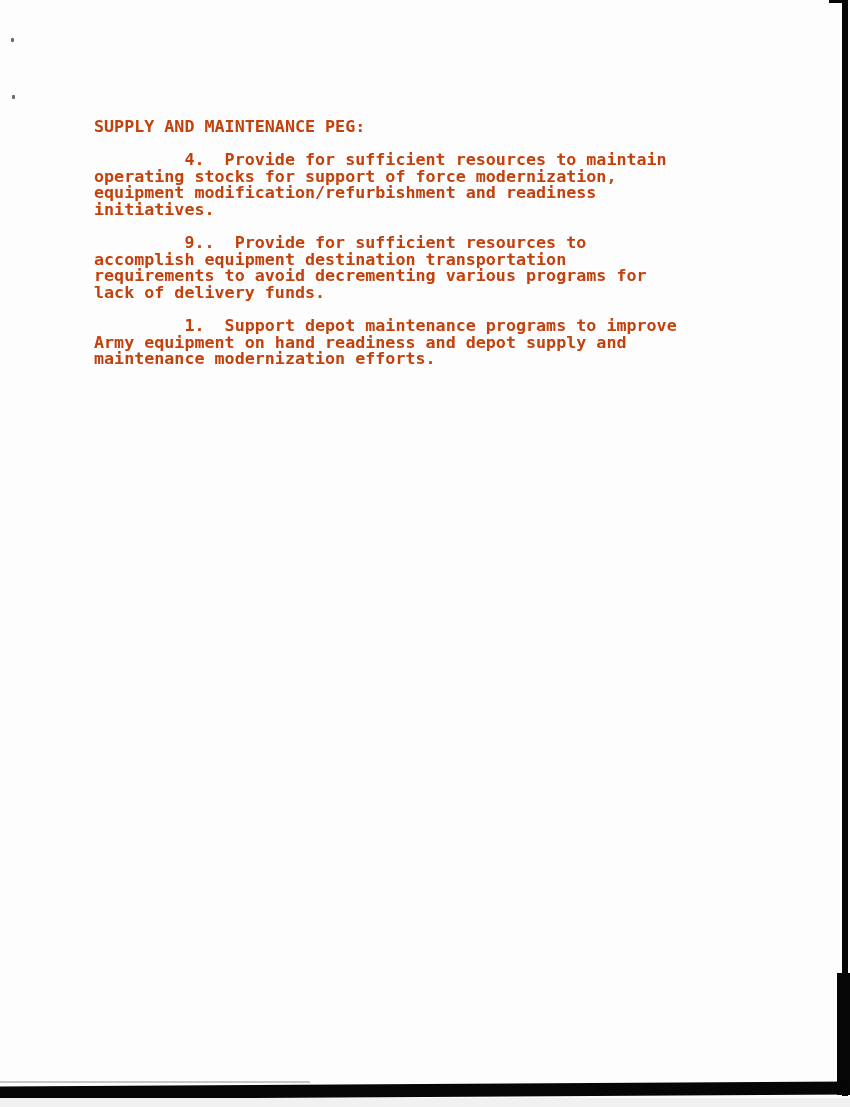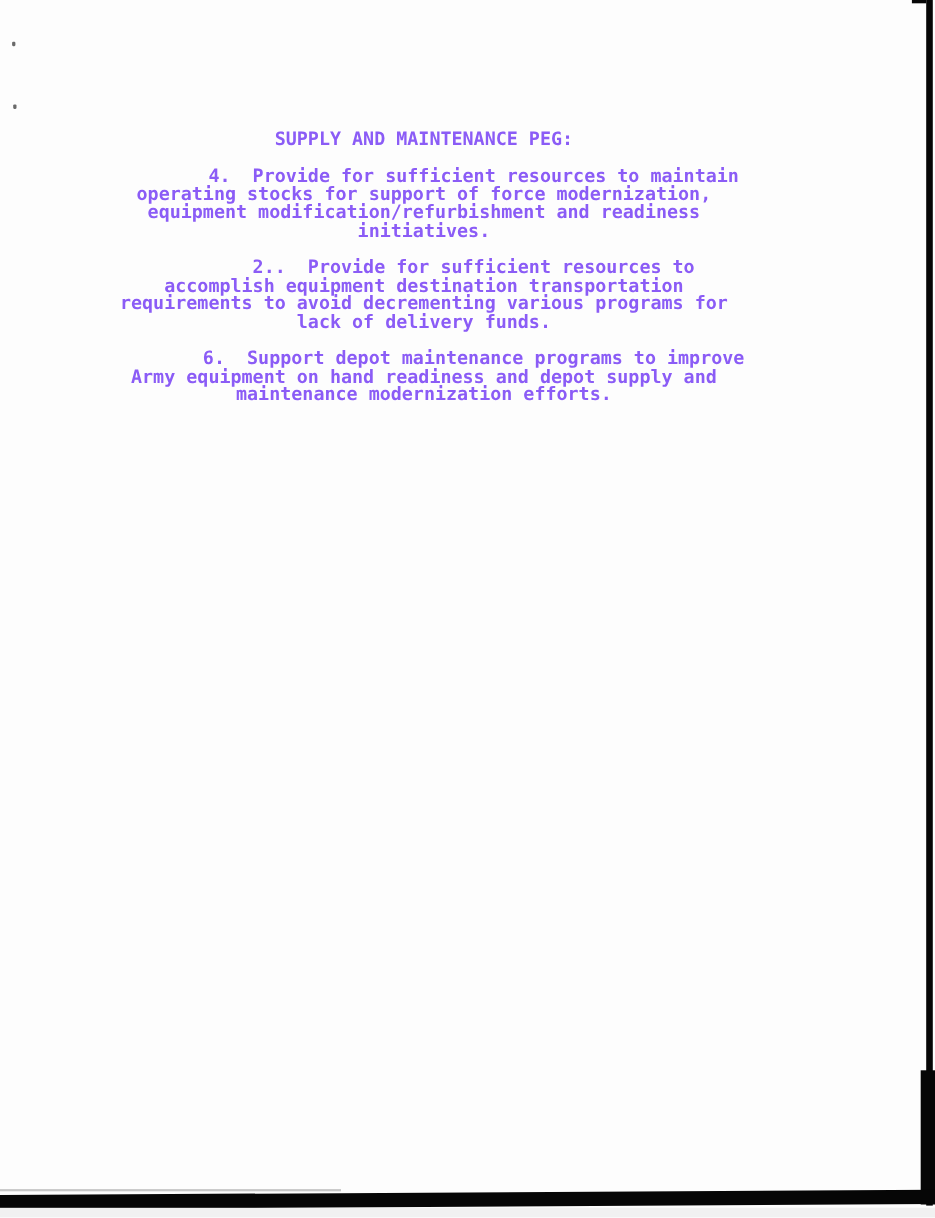--- a/index.html
+++ b/index.html
@@ -16,23 +16,22 @@
     font-family: "DejaVu Sans Mono", "Liberation Mono", monospace;
   }
   
   .textcol {
     position: absolute;
     left: 94px;
     top: 118px;
     font-size: 16.7px;
     line-height: 16.6px;
     font-weight: 700;
-    color: #8b5cf6;
+    color: #c2410c;
     letter-spacing: 0;
-    text-align: center;
   }
   .doc-heading, .doc-para {
     white-space: pre;
     margin: 0 0 16.6px 0;
   }
   
   .speck {
     position: absolute;
     background: #6a6a6a;
     border-radius: 1px;
@@ -84,25 +83,25 @@
 
   <div class="speck speck-1"></div>
   <div class="speck speck-2"></div>
 
   <div class="textcol">
     <div class="doc-heading">SUPPLY AND MAINTENANCE PEG:</div>
     <div class="doc-para">         4.  Provide for sufficient resources to maintain
 operating stocks for support of force modernization,
 equipment modification/refurbishment and readiness
 initiatives.</div>
-    <div class="doc-para">         2..  Provide for sufficient resources to
+    <div class="doc-para">         9..  Provide for sufficient resources to
 accomplish equipment destination transportation
 requirements to avoid decrementing various programs for
 lack of delivery funds.</div>
-    <div class="doc-para">         6.  Support depot maintenance programs to improve
+    <div class="doc-para">         1.  Support depot maintenance programs to improve
 Army equipment on hand readiness and depot supply and
 maintenance modernization efforts.</div>
   </div>
 
   <div class="edge-tick-top"></div>
   <div class="edge-bar-right"></div>
   <div class="edge-bar-right-wide"></div>
   <div class="smudge-line"></div>
   <div class="edge-bar-bottom"></div>
   <div class="below-strip"></div>

